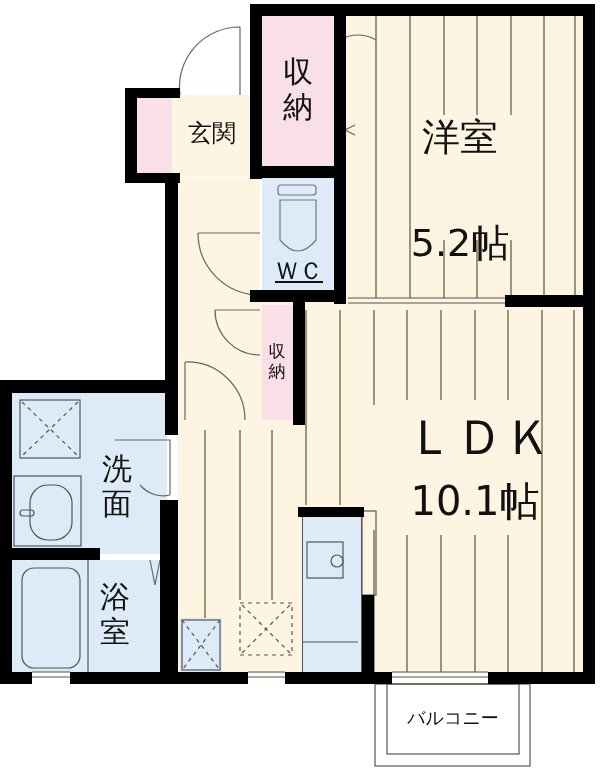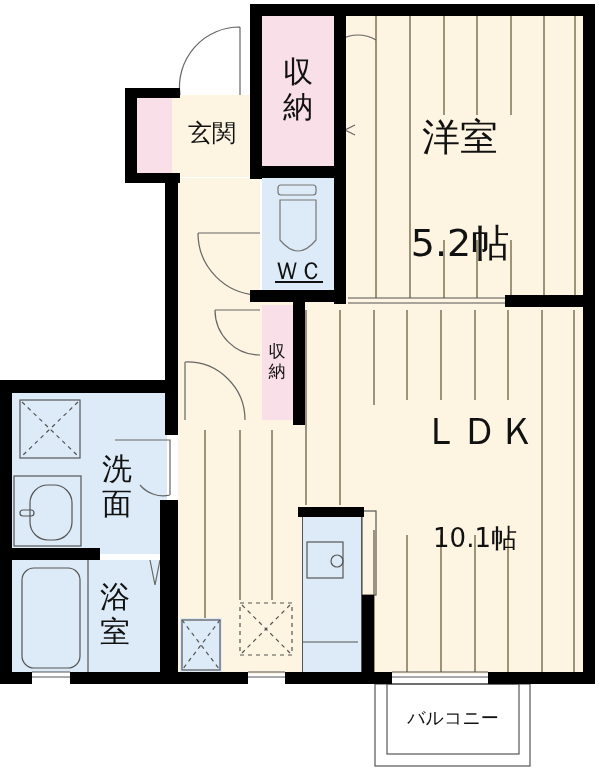--- a/index.html
+++ b/index.html
@@ -133,22 +133,22 @@
 <div class="wall" style="left:160px;top:500px;width:18px;height:184px;"></div>
 <div class="wall" style="left:0;top:672px;width:32px;height:12px;"></div>
 <div class="wall" style="left:70px;top:672px;width:178px;height:12px;"></div>
 <div class="wall" style="left:285px;top:672px;width:107px;height:12px;"></div>
 <div class="wall" style="left:488px;top:672px;width:107px;height:12px;"></div>
 <div class="wall" style="left:298px;top:507px;width:66px;height:10px;"></div>
 <div class="wall" style="left:362px;top:595px;width:12px;height:80px;"></div>
 
 <div class="label" style="left:395px;top:116px;width:130px;font-size:38px;">洋室</div>
 <div class="label" style="left:380px;top:178px;width:160px;font-size:38px;margin-top:44px;">5.2帖</div>
-<div class="label" style="left:395px;top:410px;width:170px;font-size:38px;">ＬＤＫ</div>
-<div class="label" style="left:385px;top:478px;width:180px;font-size:26px;margin-top:46px;">10.1帖</div>
+<div class="label" style="left:395px;top:410px;width:170px;font-size:49px;">ＬＤＫ</div>
+<div class="label" style="left:385px;top:478px;width:180px;font-size:40px;">10.1帖</div>
 <div class="label" style="left:268px;top:55px;width:60px;font-size:30px;">収
 納</div>
 <div class="label" style="left:262px;top:342px;width:30px;font-size:17px;">収
 納</div>
 <div class="label" style="left:172px;top:120px;width:80px;font-size:24px;">玄関</div>
 <div class="label" style="left:262px;top:258px;width:74px;font-size:24px;text-decoration:underline;">ＷＣ</div>
 <div class="label" style="left:92px;top:452px;width:50px;font-size:30px;">洗
 面</div>
 <div class="label" style="left:90px;top:580px;width:50px;font-size:30px;">浴
 室</div>

